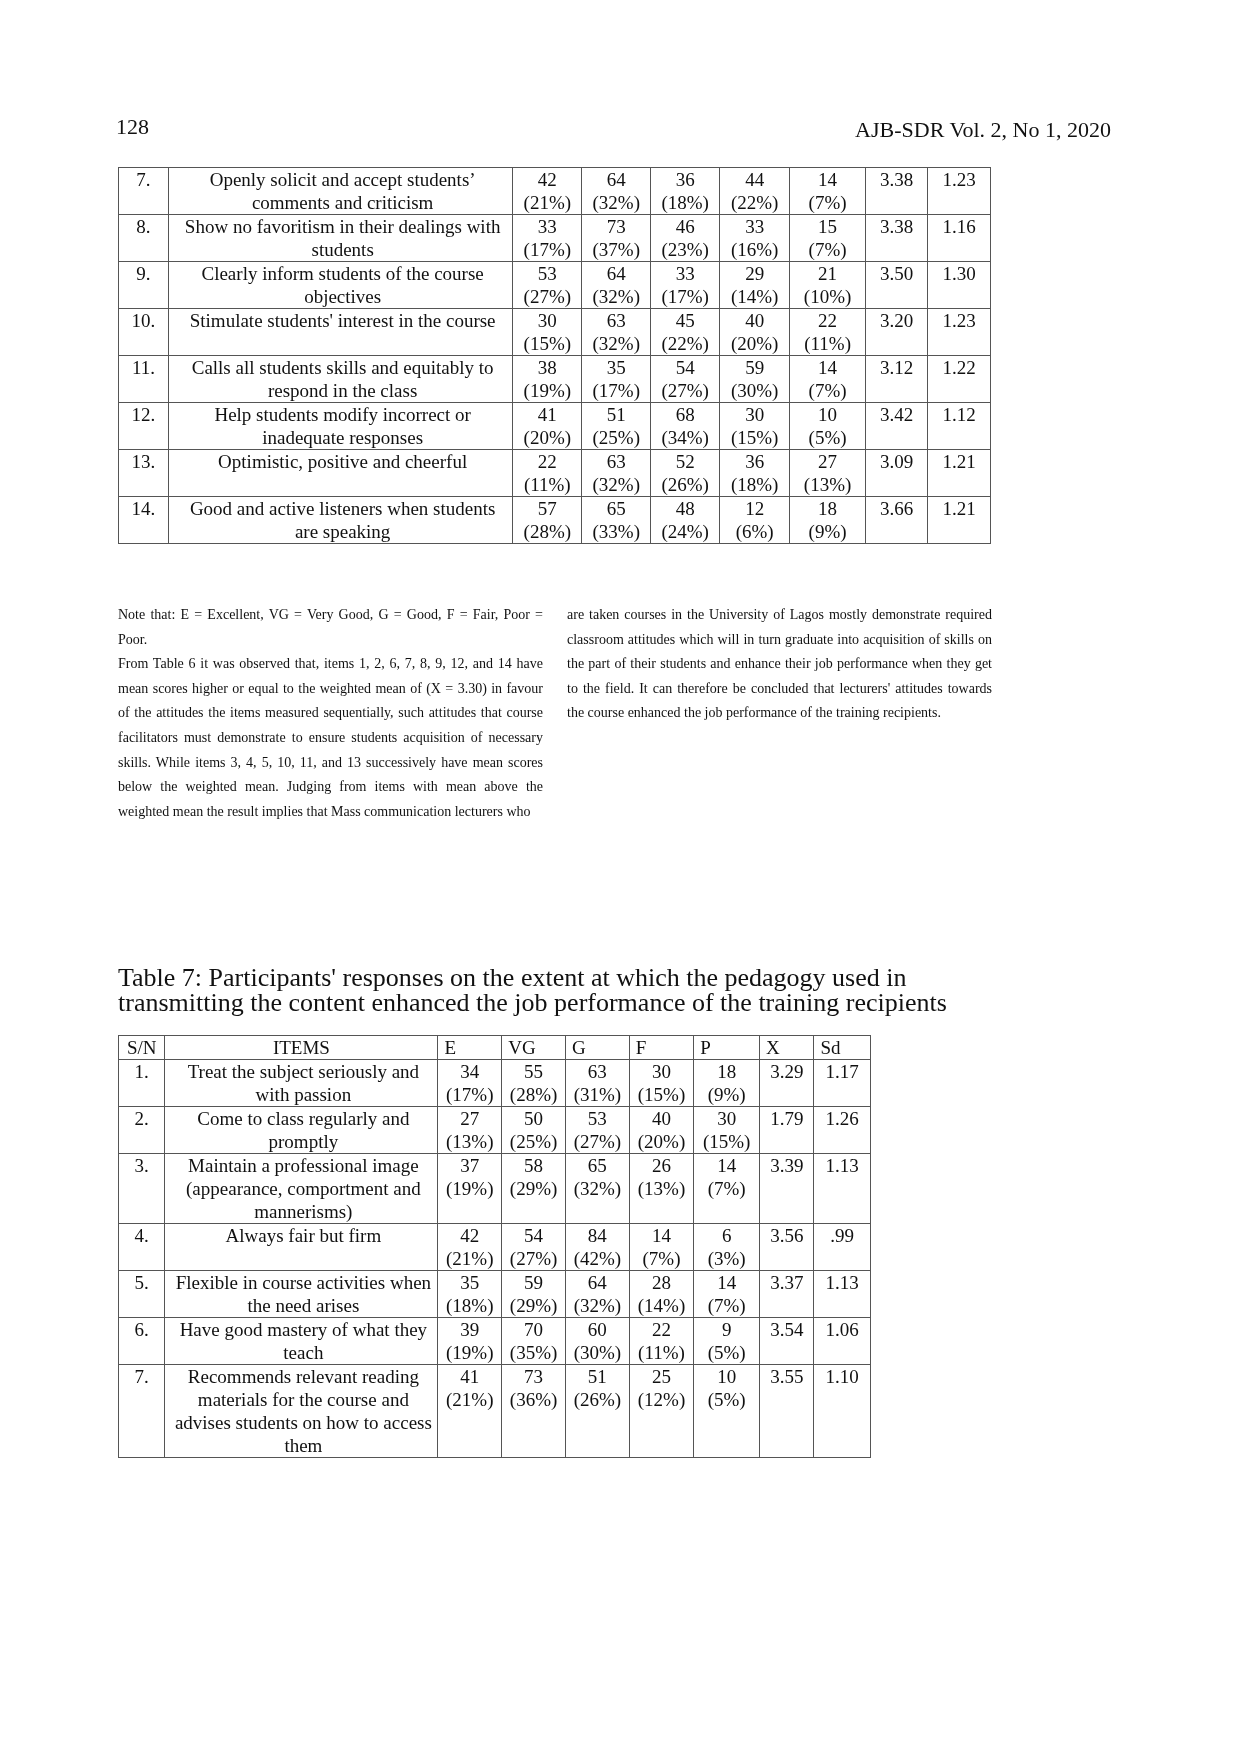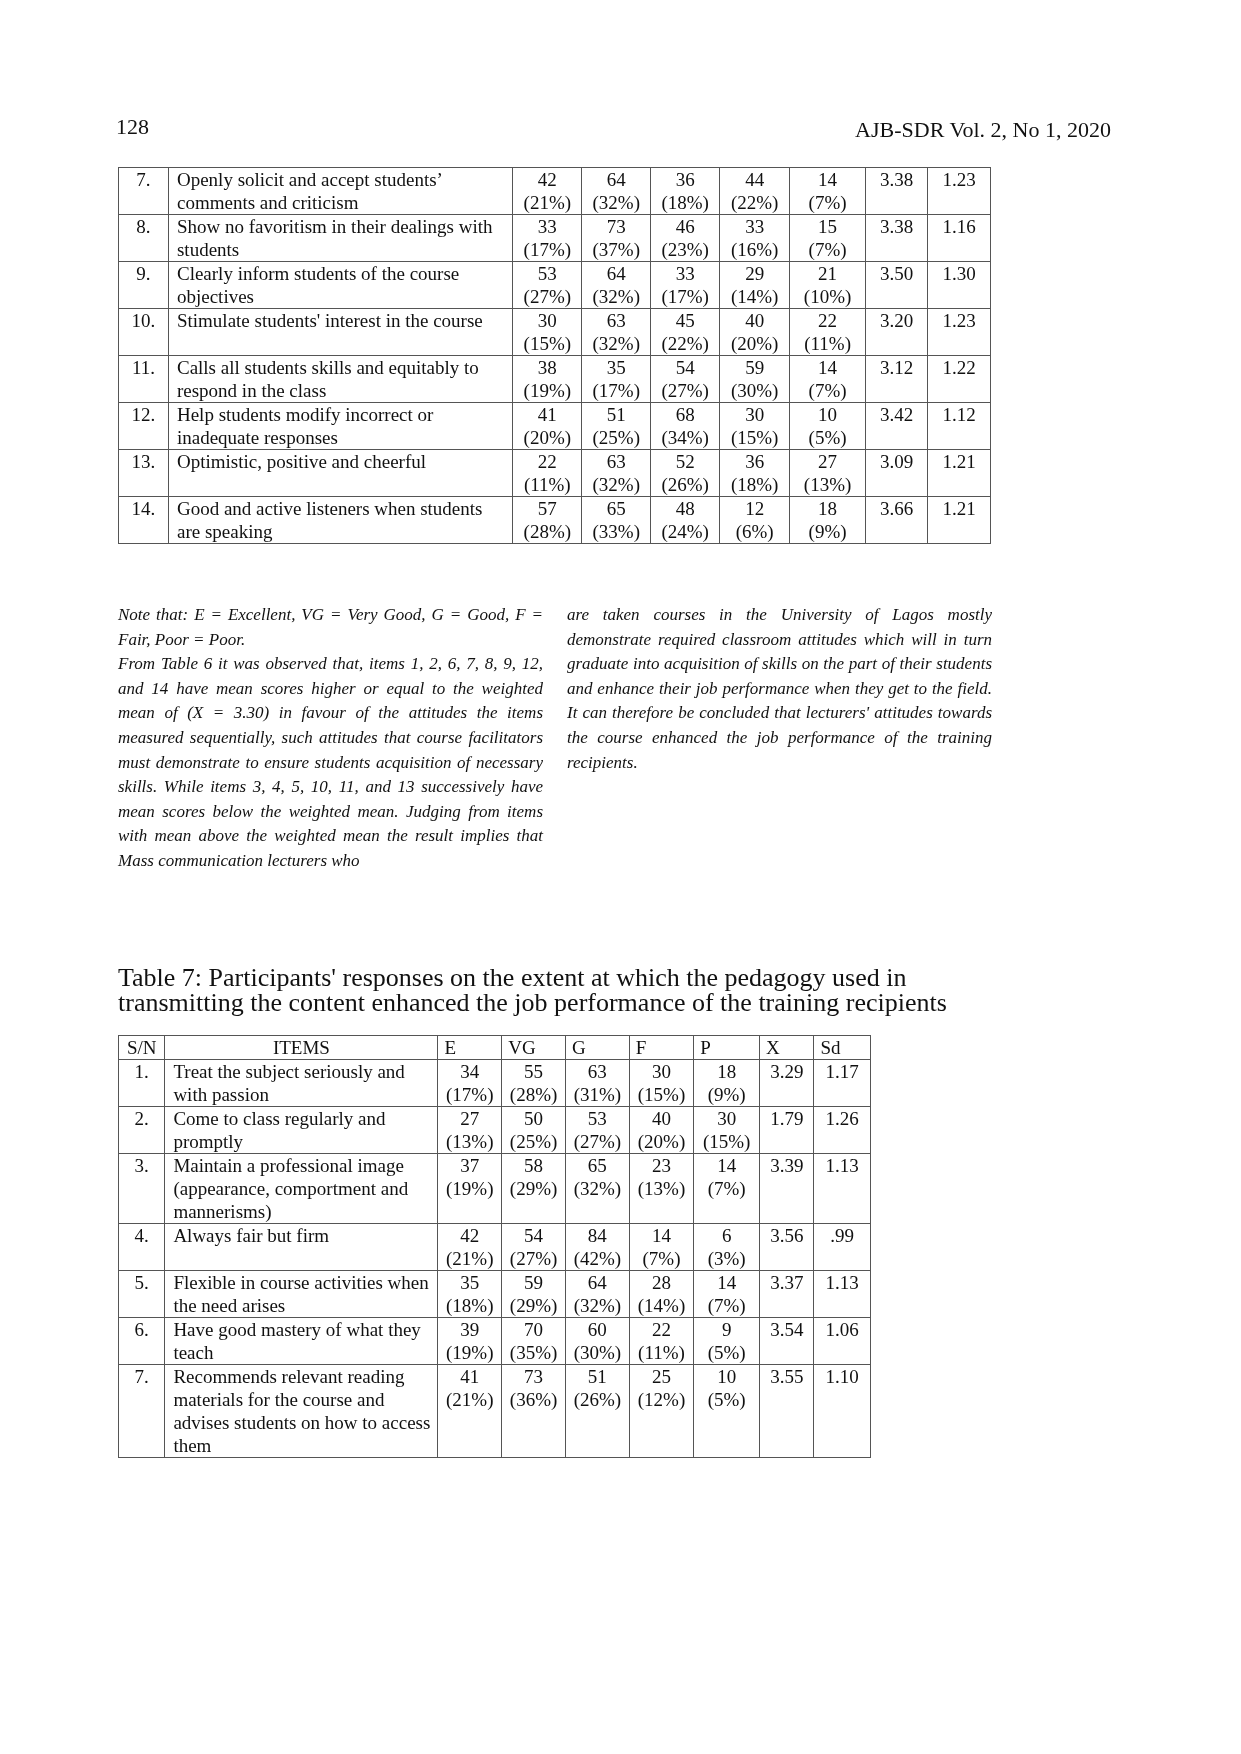--- a/index.html
+++ b/index.html
@@ -4,27 +4,27 @@
 <style>
   html, body { margin: 0; padding: 0; background: #ffffff; }
   body { width: 1241px; height: 1754px; position: relative; overflow: hidden;
          font-family: "Liberation Serif", "DejaVu Serif", serif; color: #111; }
   .abs { position: absolute; }
   #page-number { left: 116px; top: 114px; font-size: 22px; }
   #journal-ref { right: 130px; top: 117px; font-size: 22px; }
   table.data { position: absolute; border-collapse: collapse; font-size: 19px; line-height: 23px; }
   table.data td { border: 1px solid #555; vertical-align: top; padding: 0 4px; }
   table.data td.sn { text-align: center; }
-  table.data td.item { text-align: left; padding-left: 8px; }
+  table.data td.item { text-align: center; padding-left: 8px; }
   table.data td.num { text-align: center; padding: 0 2px; }
   table.data td.stat { text-align: center; }
   table.data td.left { text-align: left; padding-left: 6px; }
   #table6 { left: 118px; top: 167px; width: 873px; }
   #table7 { left: 118px; top: 1035px; width: 753px; }
-  .para { position: absolute; font-size: 17px; line-height: 24.6px; text-align: justify; width: 425px; font-style: italic; }
+  .para { position: absolute; font-size: 14px; line-height: 24.6px; text-align: justify; width: 425px; }
   #left-col { left: 118px; top: 603px; }
   #right-col { left: 567px; top: 603px; }
   .para p { margin: 0; }
   .gap { height: 24.6px; }
   #table7-caption { left: 118px; top: 966px; font-size: 26px; line-height: 24.6px; width: 860px; }
 </style>
 </head>
 <body>
 
 <div class="abs" id="page-number">128</div>
@@ -193,21 +193,21 @@
         <td class="num"><span>30</span><br><span>(15%)</span></td>
         <td class="stat"><span>1.79</span></td>
         <td class="stat"><span>1.26</span></td>
       </tr>
       <tr>
         <td class="sn"><span>3.</span></td>
         <td class="item"><span>Maintain a professional image (appearance, comportment and mannerisms)</span></td>
         <td class="num"><span>37</span><br><span>(19%)</span></td>
         <td class="num"><span>58</span><br><span>(29%)</span></td>
         <td class="num"><span>65</span><br><span>(32%)</span></td>
-        <td class="num"><span>23</span><br><span>(13%)</span></td>
+        <td class="num"><span>26</span><br><span>(13%)</span></td>
         <td class="num"><span>14</span><br><span>(7%)</span></td>
         <td class="stat"><span>3.39</span></td>
         <td class="stat"><span>1.13</span></td>
       </tr>
       <tr>
         <td class="sn"><span>4.</span></td>
         <td class="item"><span>Always fair but firm</span></td>
         <td class="num"><span>42</span><br><span>(21%)</span></td>
         <td class="num"><span>54</span><br><span>(27%)</span></td>
         <td class="num"><span>84</span><br><span>(42%)</span></td>

